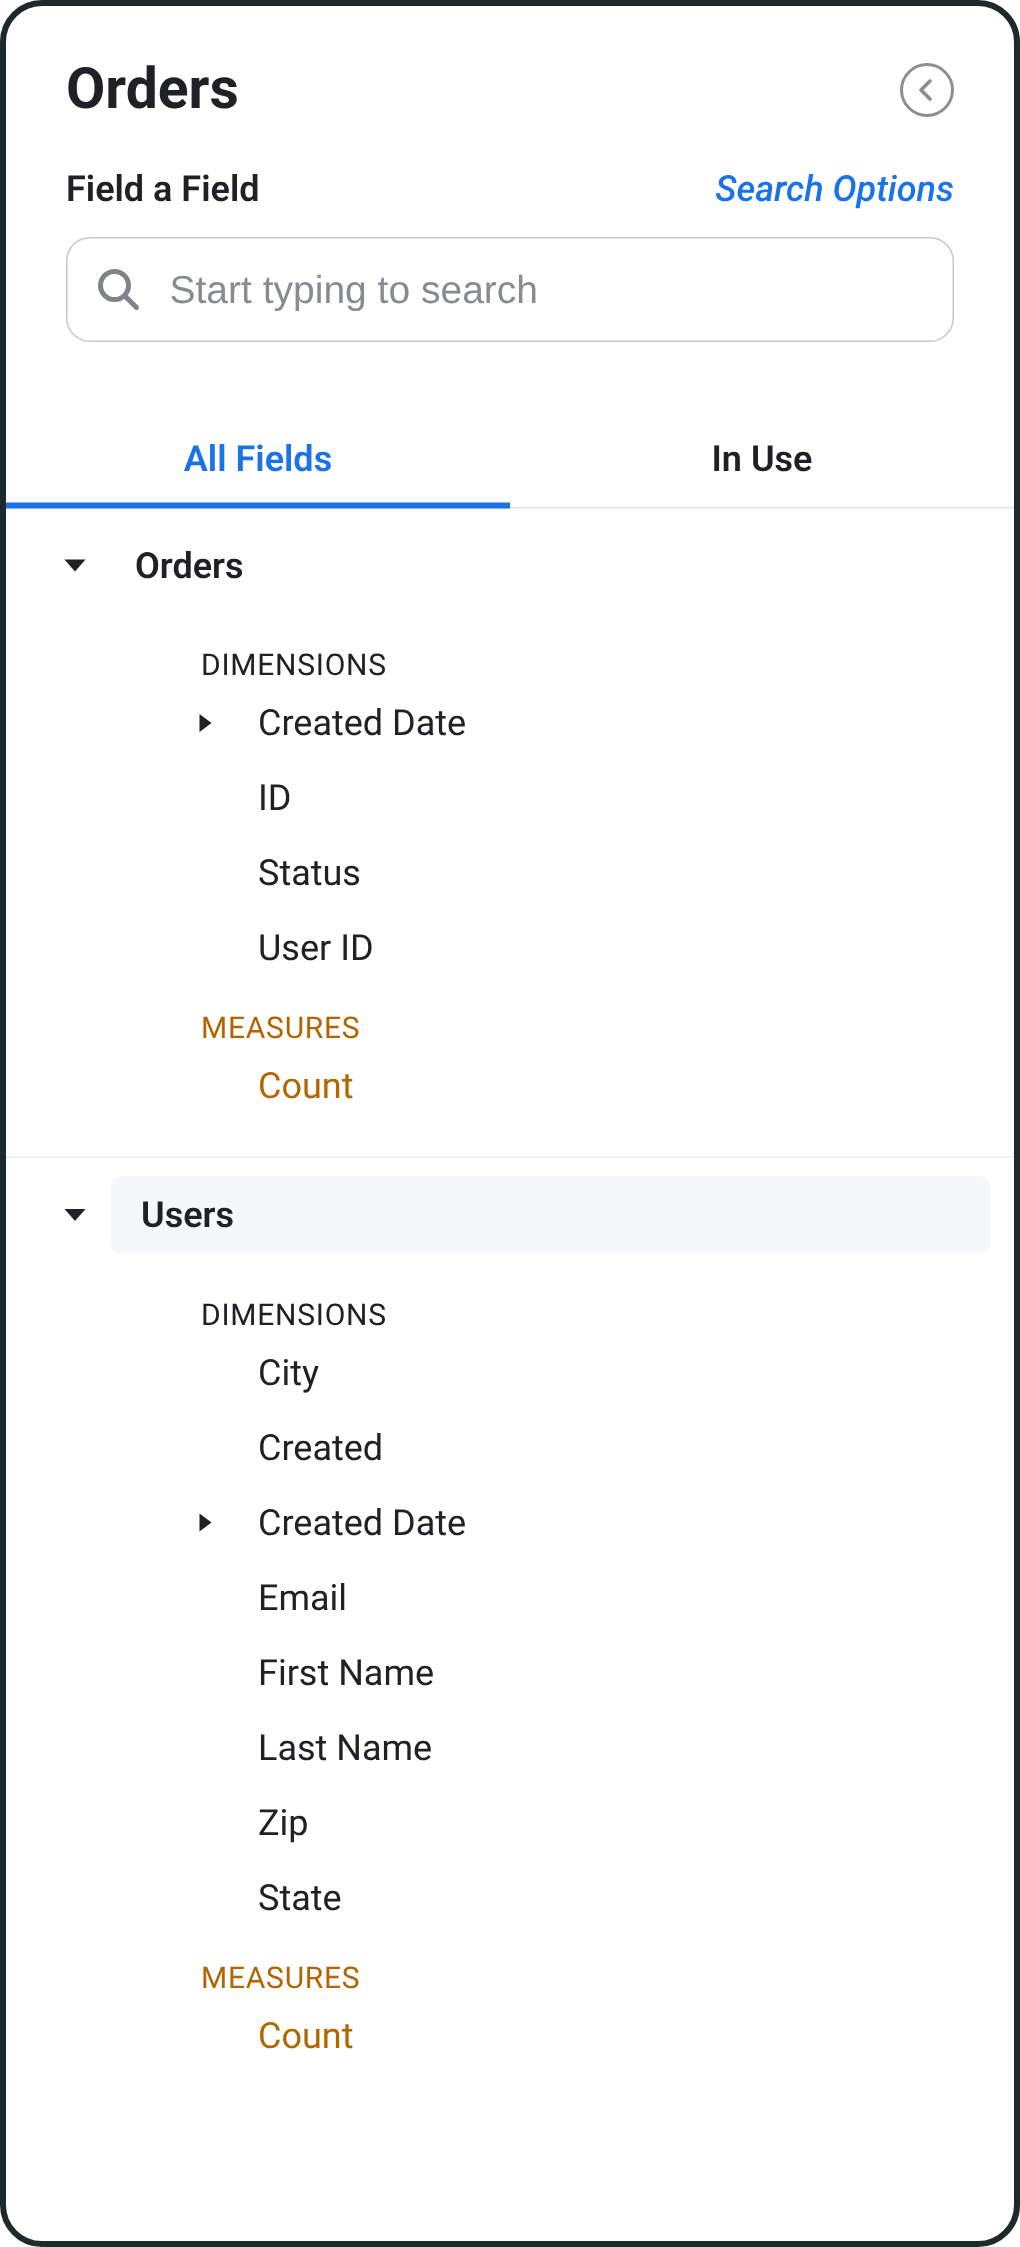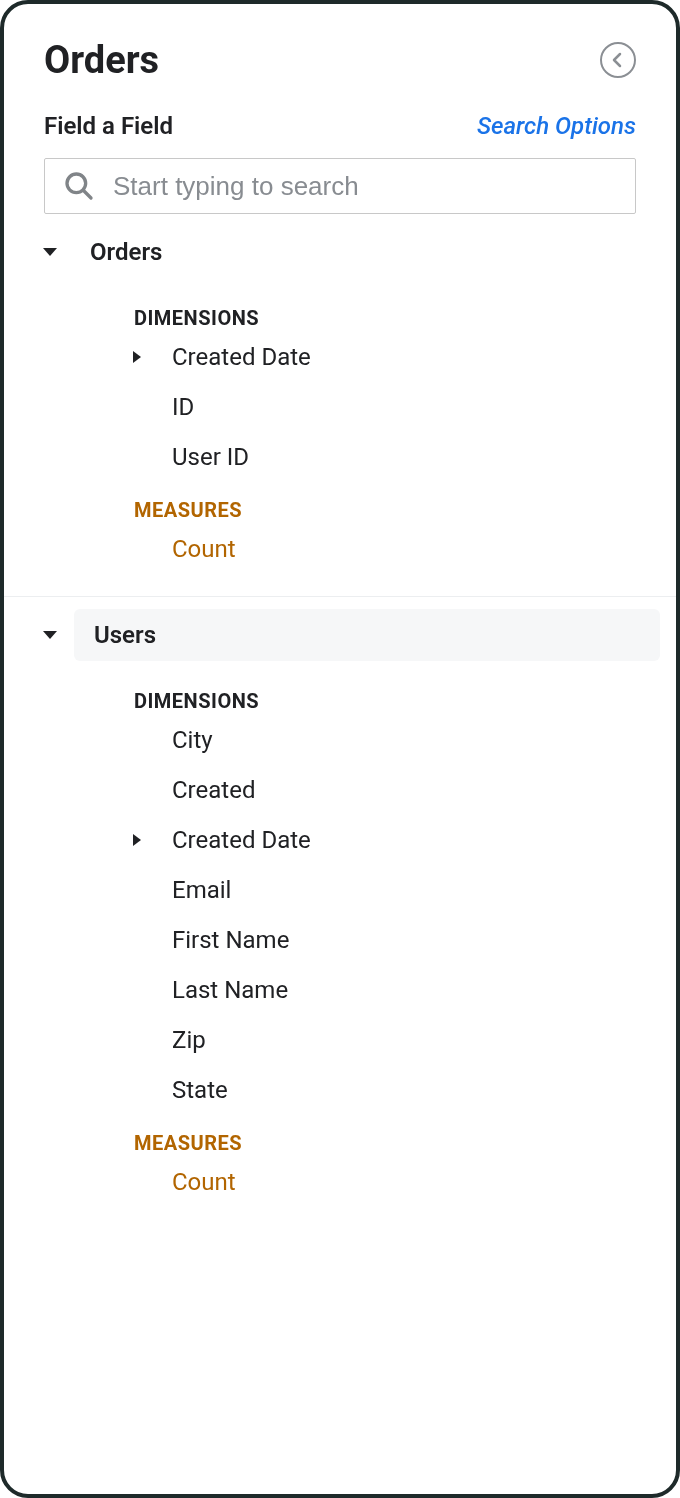--- a/index.html
+++ b/index.html
@@ -55,22 +55,22 @@
   .search-options {
     font-size: 24px;
     font-weight: 500;
     color: #1a73e8;
     cursor: pointer;
     font-style: italic;
   }
   .search-box {
     margin: 18px 40px 0 40px;
     border: 1.5px solid #c8c8c8;
-    border-radius: 2px;
-    height: 56px;
+    border-radius: 16px;
+    height: 70px;
     display: flex;
     align-items: center;
     padding: 0 18px;
     gap: 18px;
   }
   .search-box svg { flex-shrink: 0; }
   .search-input {
     border: none;
     outline: none;
     font-size: 26px;
@@ -130,21 +130,21 @@
     justify-content: center;
   }
   .view-name {
     font-size: 24px;
     font-weight: 600;
     color: #202124;
   }
   .section-wrap { margin-top: 14px; }
   .section-label {
     font-size: 20px;
-    font-weight: 700;
+    font-weight: 400;
     letter-spacing: 0.5px;
     padding-left: 130px;
     color: #202124;
     margin-top: 28px;
     margin-bottom: 2px;
   }
   .section-label.measures { color: #b26500; margin-top: 16px; }
   .field-row {
     display: flex;
     align-items: center;
@@ -190,20 +190,24 @@
   </div>
 
   <div class="search-box">
     <svg width="32" height="32" viewBox="0 0 24 24">
       <circle cx="10" cy="10" r="7" fill="none" stroke="#808488" stroke-width="2.5"></circle>
       <line x1="15.2" y1="15.2" x2="21" y2="21" stroke="#808488" stroke-width="2.5" stroke-linecap="round"></line>
     </svg>
     <input class="search-input" type="text" placeholder="Start typing to search" style="">
   </div>
 
+  <div class="tabs">
+    <div class="tab active">All Fields</div>
+    <div class="tab">In Use</div>
+  </div>
 
   <div class="tree">
 
     <div class="view-block">
       <div class="view-row">
         <span class="caret-wrap">
           <svg width="16" height="12" viewBox="0 0 16 12">
               <path d="M1 2 L8 10 L15 2 Z" fill="#202124"></path>
             </svg>
         </span>
@@ -220,20 +224,24 @@
               </svg>
           </span>
           <span class="field-label">Created Date</span>
         </div>
         <div class="field-row">
           <span class="expand-cell"></span>
           <span class="field-label">ID</span>
         </div>
         <div class="field-row">
           <span class="expand-cell"></span>
+          <span class="field-label">Status</span>
+        </div>
+        <div class="field-row">
+          <span class="expand-cell"></span>
           <span class="field-label">User ID</span>
         </div>
 
         <div class="section-label measures">MEASURES</div>
         <div class="field-row">
           <span class="expand-cell"></span>
           <span class="field-label measure">Count</span>
         </div>
       </div>
     </div>

